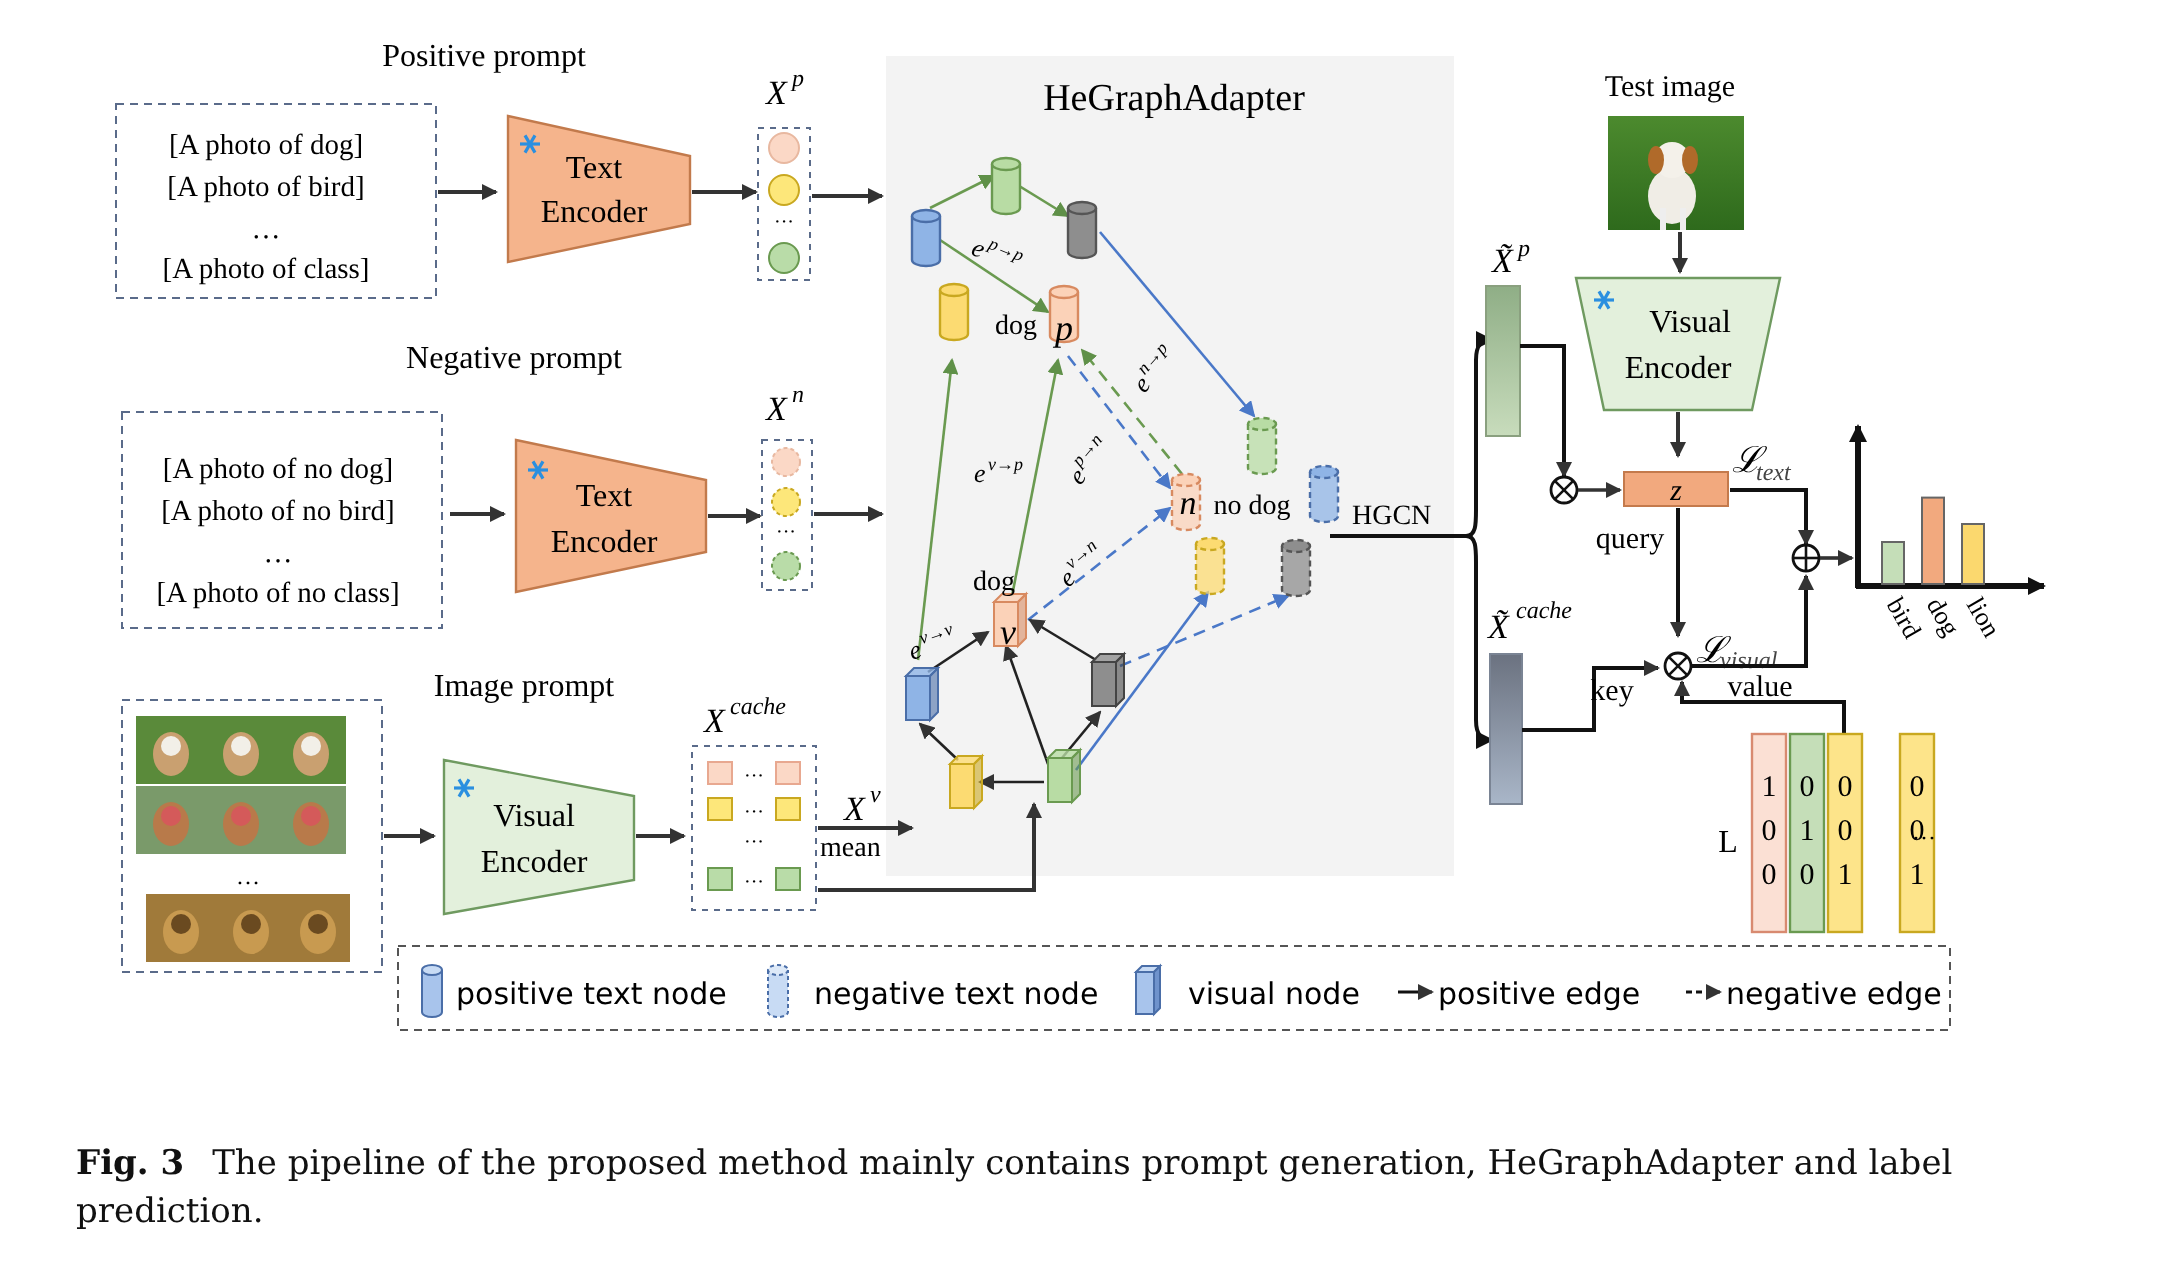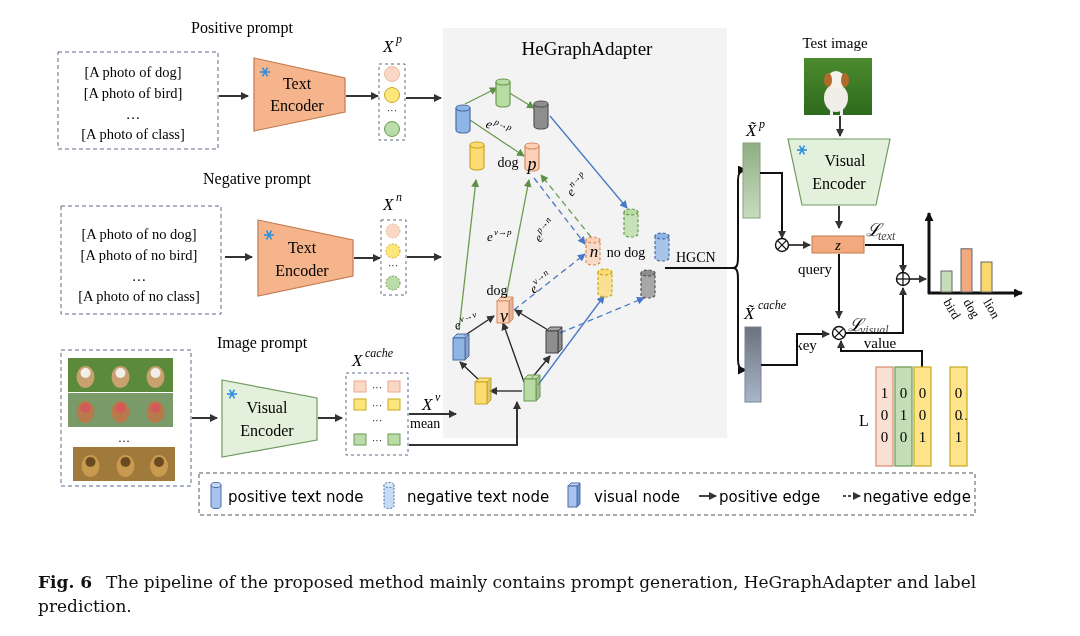--- a/index.html
+++ b/index.html
@@ -447,14 +447,14 @@
     </g>
     <text x="594" y="502" font-size="15" font-family="DejaVu Sans, sans-serif">visual node</text>
     <line x1="699" y1="496" x2="716" y2="496" stroke="#111" stroke-width="1.6" marker-end="url(#ah)"></line>
     <text x="719" y="502" font-size="15" font-family="DejaVu Sans, sans-serif">positive edge</text>
     <line x1="843" y1="496" x2="860" y2="496" stroke="#111" stroke-width="1.6" stroke-dasharray="3,2" marker-end="url(#ah)"></line>
     <text x="863" y="502" font-size="15" font-family="DejaVu Sans, sans-serif">negative edge</text>
   </g>
 </svg>
 
 <div class="caption">
-  <b>Fig. 6</b><span>The pipeline of the proposed method mainly contains prompt generation, HeGraphAdapter and label prediction.</span>
+  <b>Fig. 3</b><span>The pipeline of the proposed method mainly contains prompt generation, HeGraphAdapter and label prediction.</span>
 </div>
 
 </body></html>

